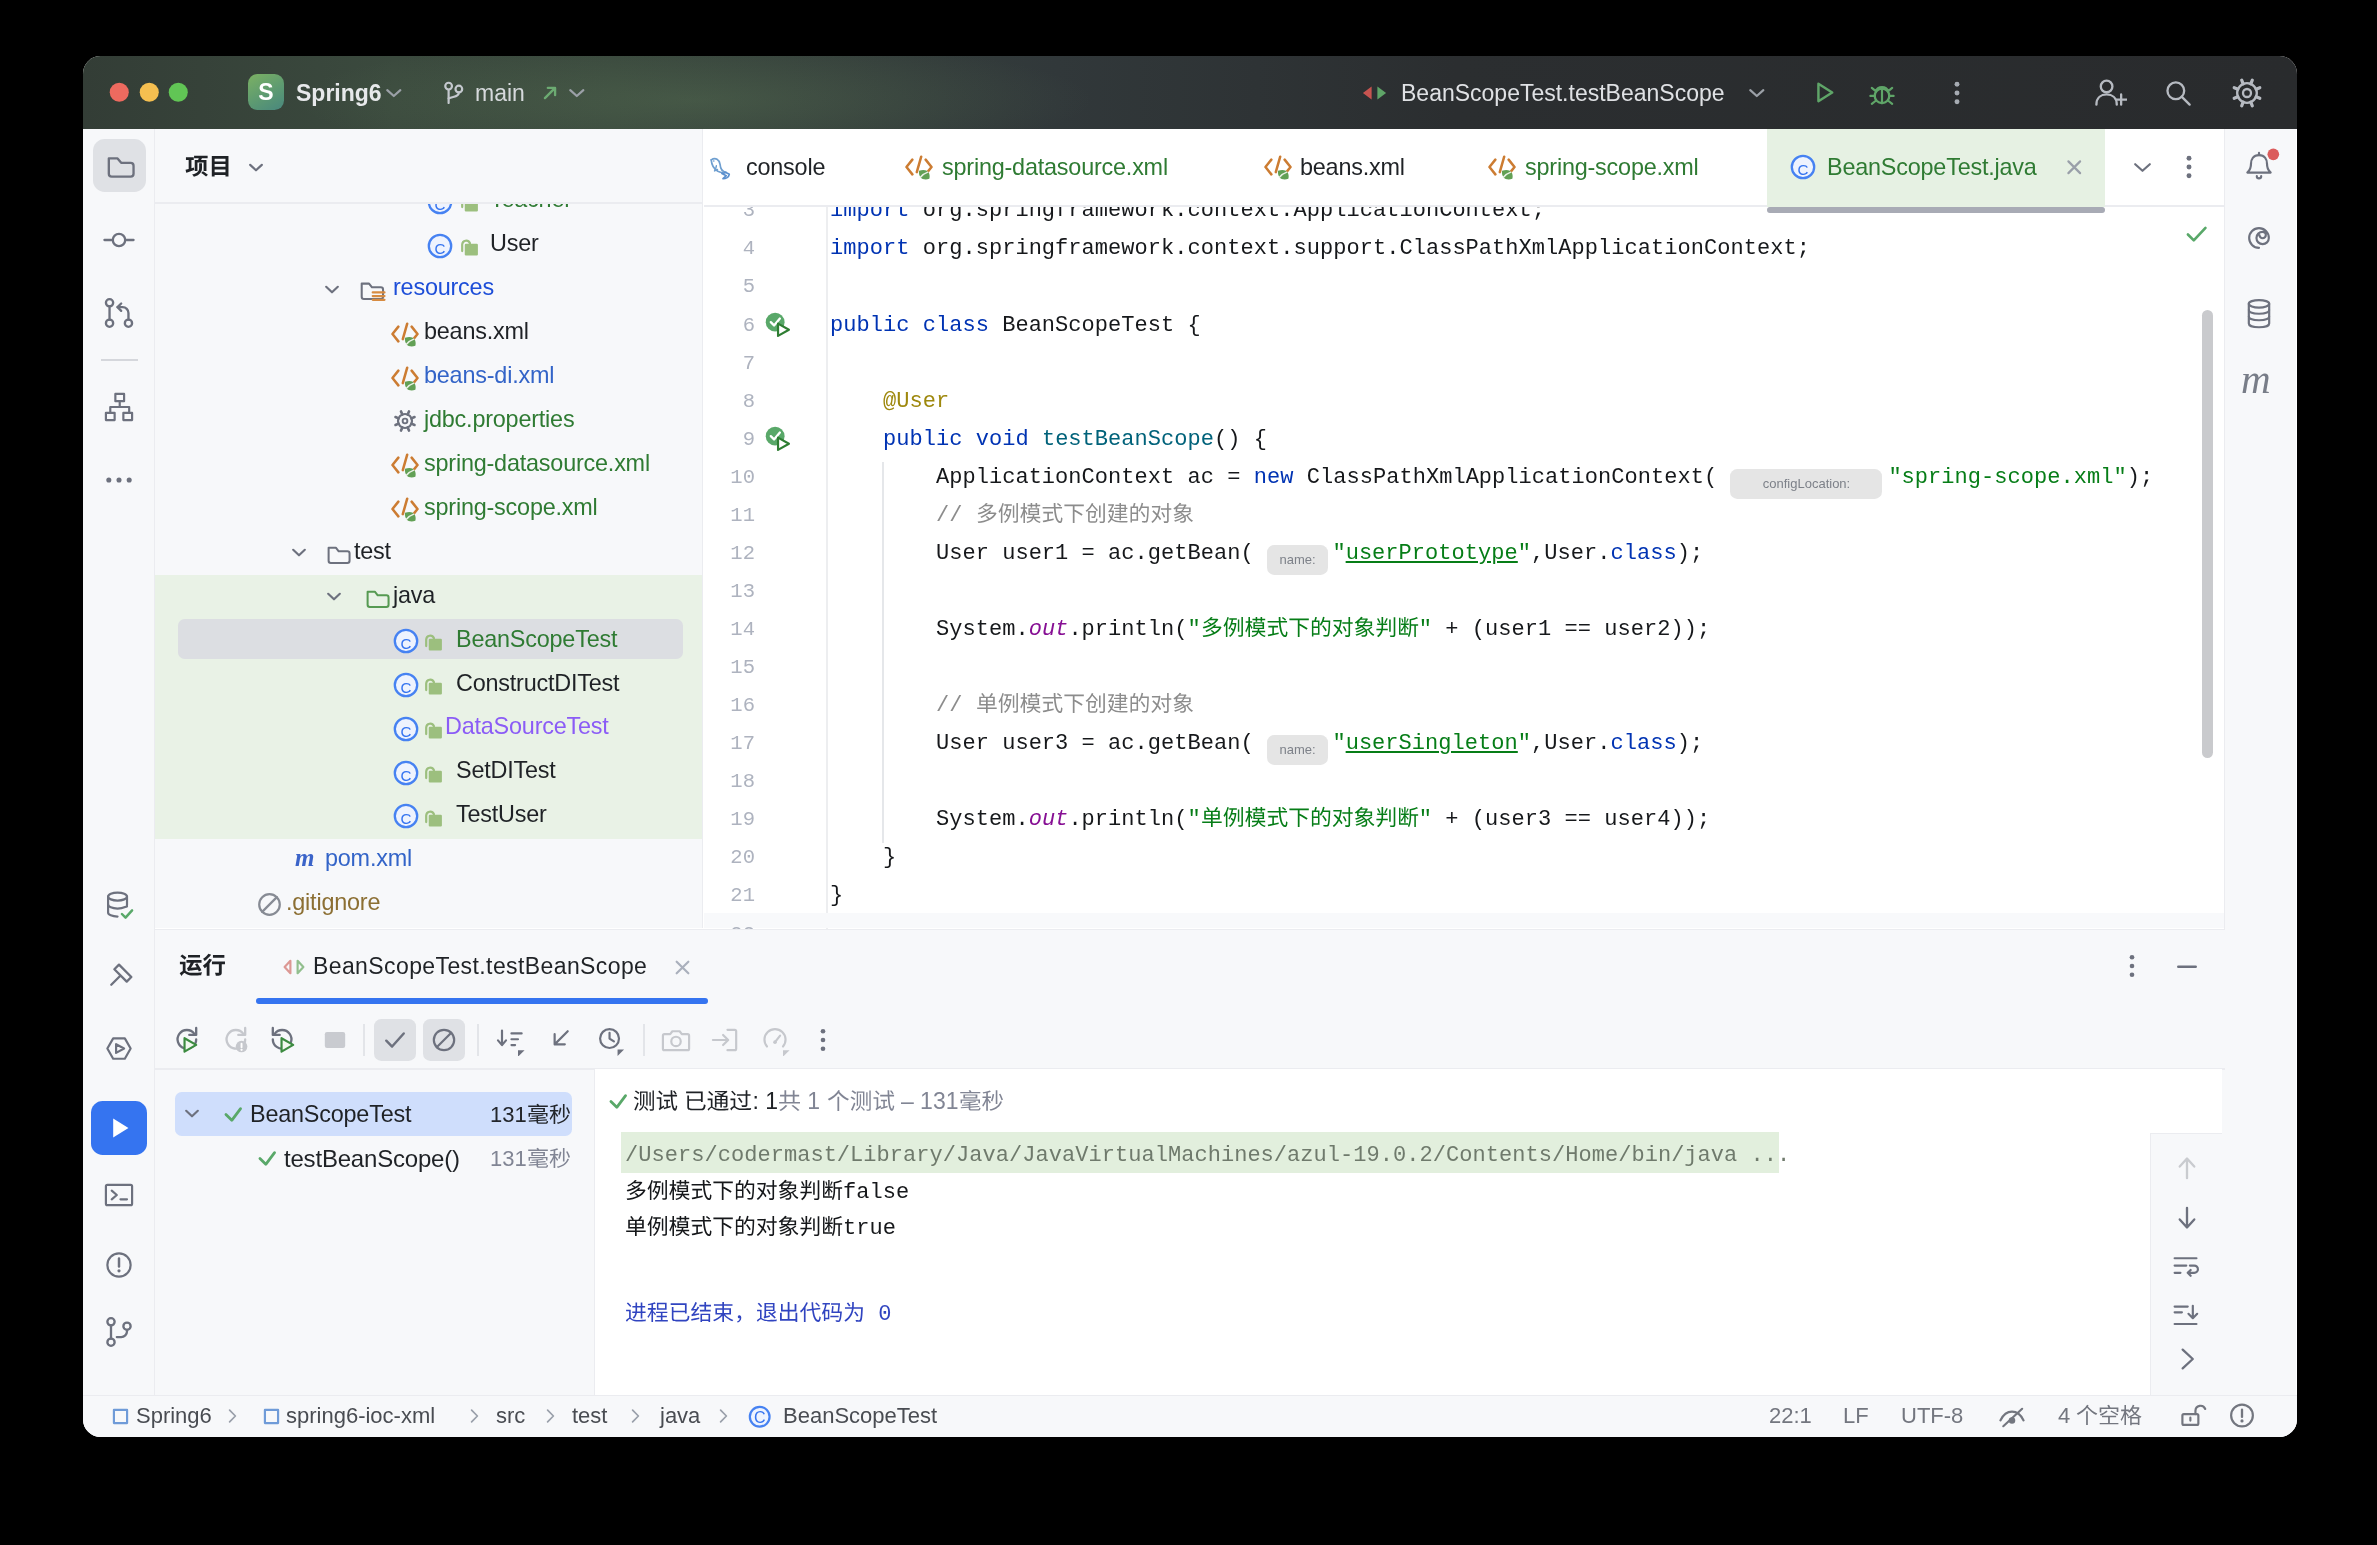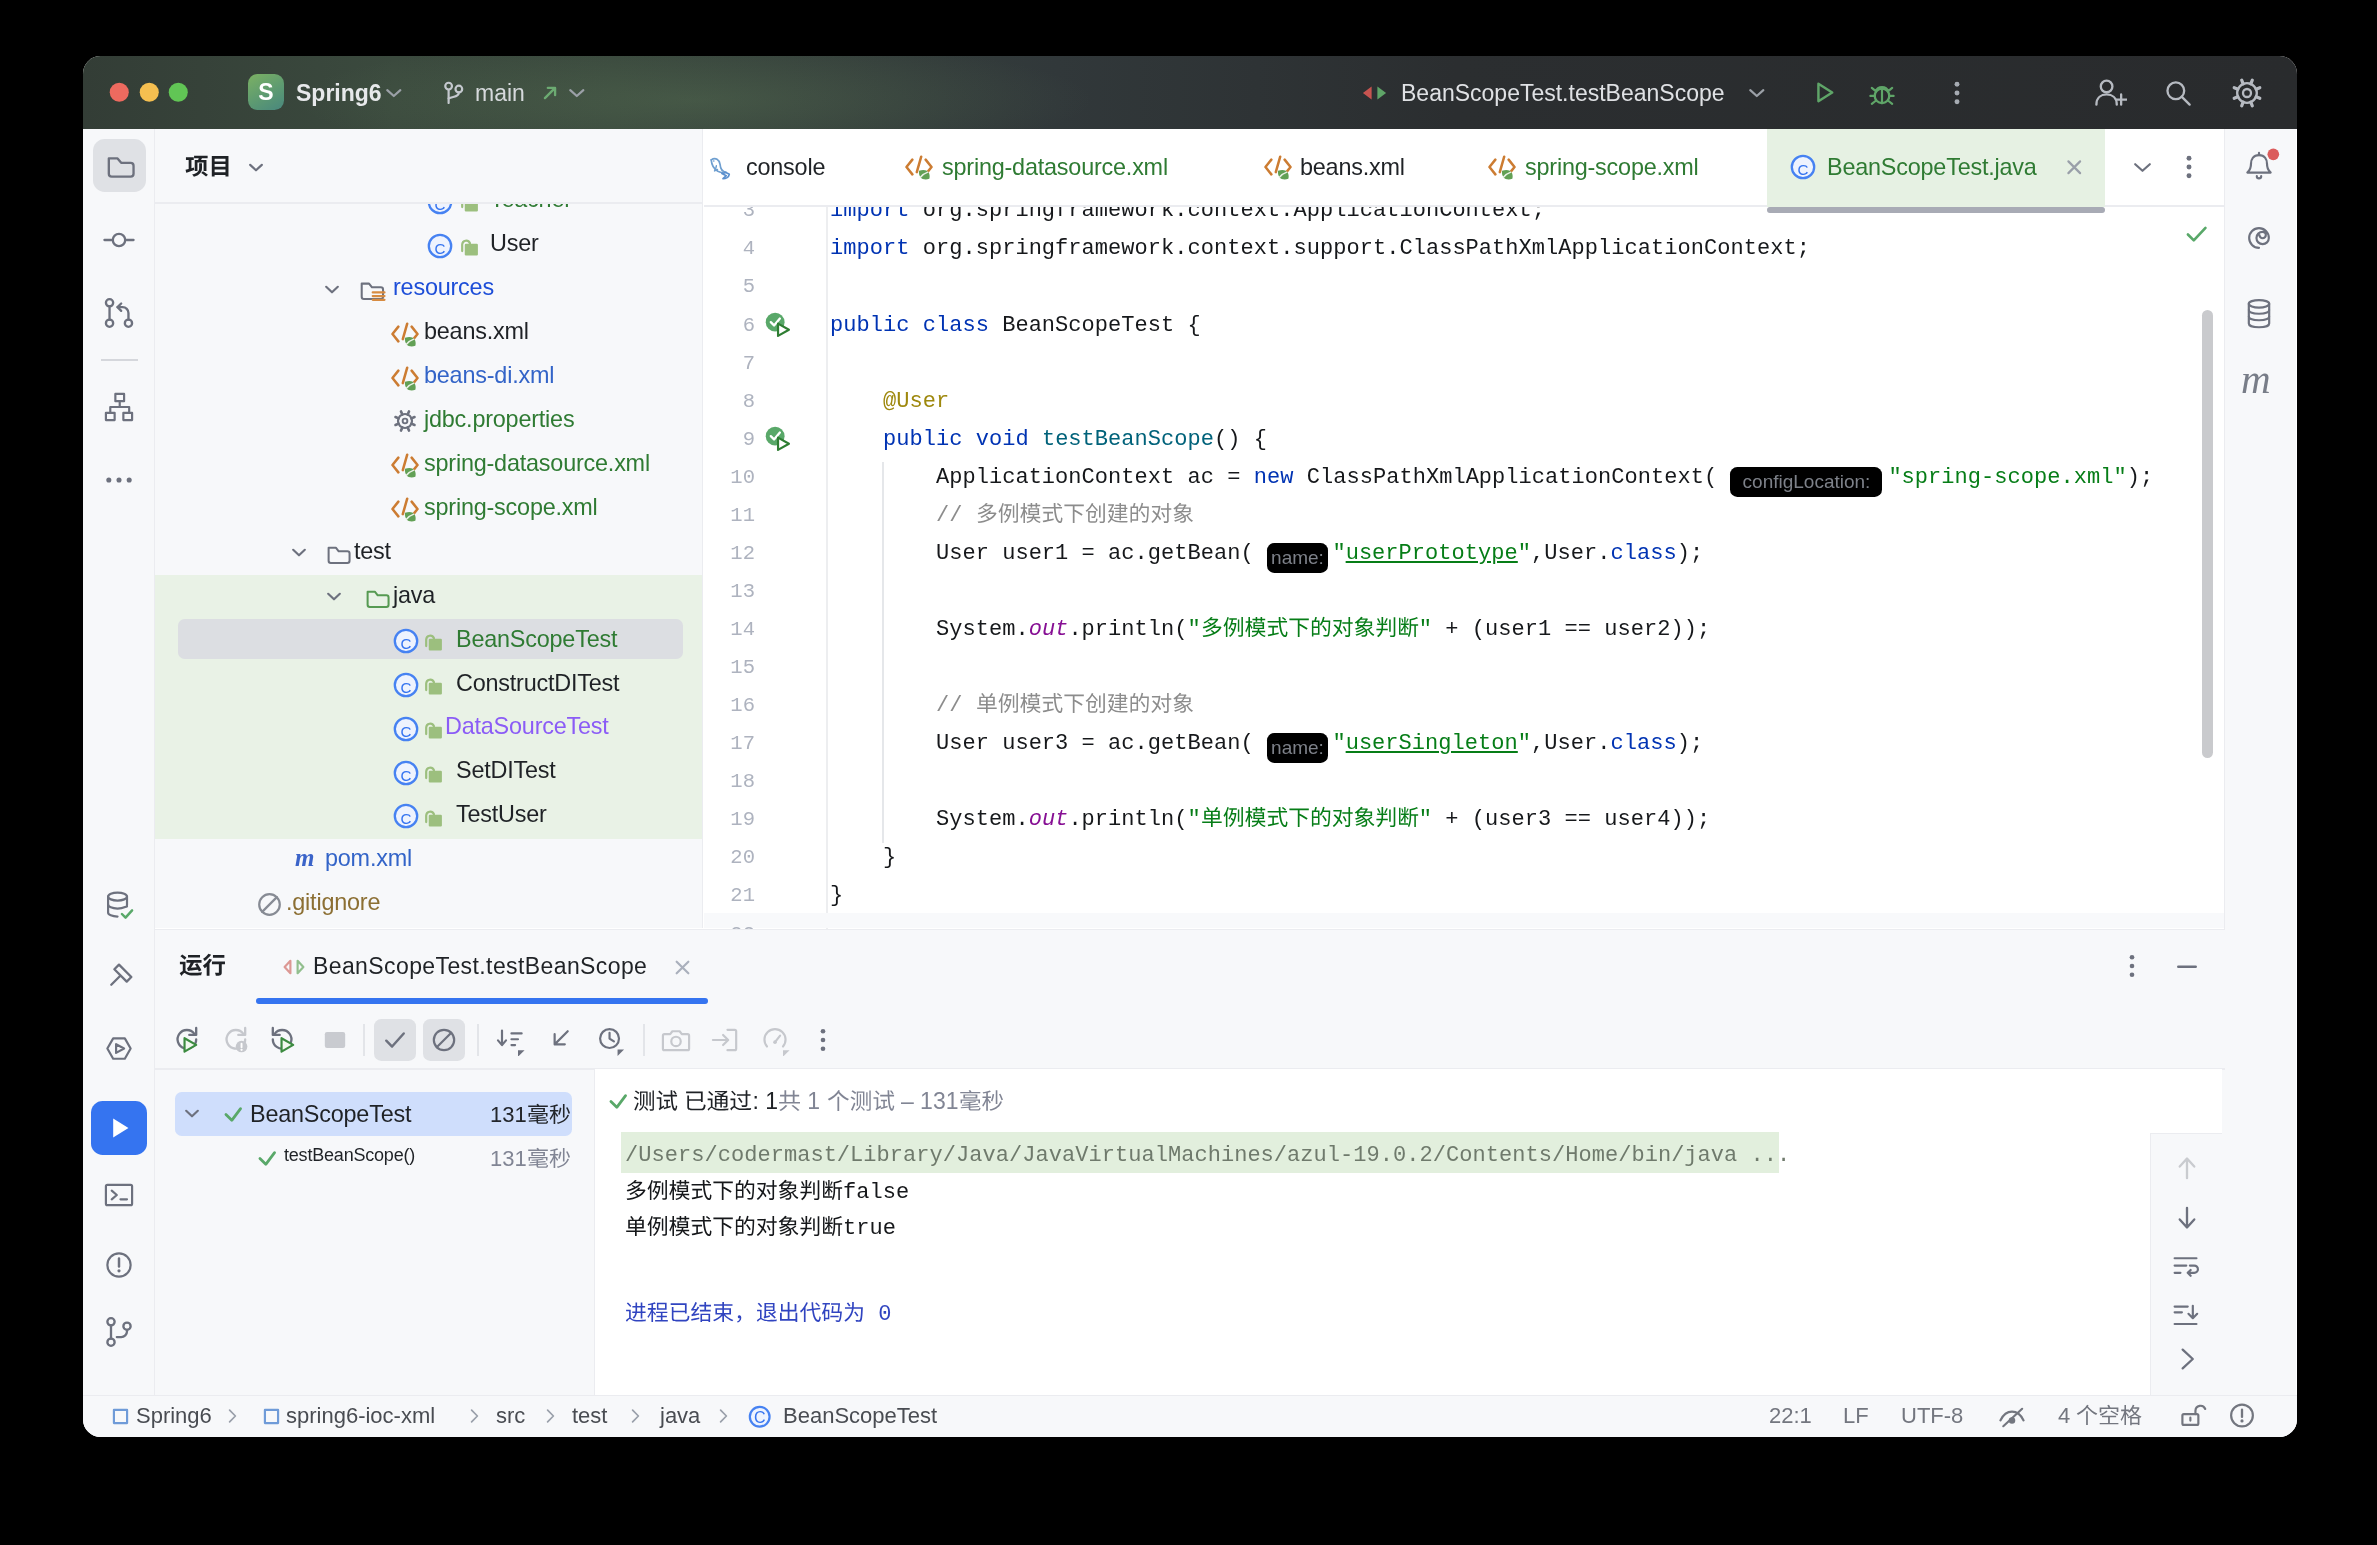--- a/index.html
+++ b/index.html
@@ -4,22 +4,22 @@
 html,body{width:2377px;height:1546px;background:#000;overflow:hidden}
 body{font-family:"Liberation Sans",sans-serif;-webkit-font-smoothing:antialiased}
 #win{position:absolute;left:83px;top:56px;width:2214px;height:1381px;background:#fff;border-radius:17.6px;overflow:hidden}
 .a{position:absolute}
 svg.a{display:block}
 .row{position:absolute;white-space:pre}
 .mono{font-family:"Liberation Mono",monospace;font-size:22px;letter-spacing:0.04px}
 .t{font-size:23.4px;letter-spacing:-0.2px;color:#1f2226}
 .kw{color:#0033b3}.str{color:#067d17}.cmt{color:#8c8c8c}.fld{color:#871094;font-style:italic}
 .mtd{color:#00627a}.ann{color:#9e880d}
-.chip{display:inline-block;background:#000000;border-radius:7.3px;color:#7d8189;
- font-family:"Liberation Sans",sans-serif;font-size:19px;letter-spacing:0;height:30px;line-height:30px;
+.chip{display:inline-block;background:#e5e5e5;border-radius:7.3px;color:#7d8189;
+ font-family:"Liberation Sans",sans-serif;font-size:13px;letter-spacing:0;height:30px;line-height:30px;
  padding:0 8.8px;vertical-align:-5.1px}
 </style></head><body>
 <div id="win">
     <div class="a" style="left:0;top:0;width:2214px;height:73px;background:linear-gradient(90deg,#333d36 0%,#3b4a3e 14%,#39473d 24%,#31383a 44%,#2b2e30 62%,#292b2d 100%)"></div>
     <div class="a" style="left:183px;top:0;width:952px;height:73px;background:radial-gradient(ellipse 60% 120% at 45% 60%,rgba(125,165,110,0.20),rgba(125,165,110,0) 70%)"></div>
     <svg class="a" style="left:26px;top:26px" width="20.5" height="20.5" viewBox="0 0 28 28">
       <circle cx="14" cy="14" r="13" fill="#ed6a5f"></circle>
     </svg>
     <svg class="a" style="left:56px;top:26px" width="20.5" height="20.5" viewBox="0 0 28 28">
       <circle cx="14" cy="14" r="13" fill="#f5bf50"></circle>
@@ -573,21 +573,21 @@
     <div class="row" style="left:167px;top:1045px;font-size:23.4px;letter-spacing:-0.2px;color:#1f2226">BeanScopeTest</div>
     <div class="row" style="left:407px;top:1046px;font-size:22px;color:#23262b">131<svg style="vertical-align:-2.6px" width="44" height="22" viewBox="0 0 60.0 30.0" fill="#23262b">
         <g transform="translate(0 26.4) scale(0.0300 -0.0300)">
           <use href="#g17" x="0"></use>
           <use href="#g18" x="1000"></use>
         </g>
       </svg></div>
     <svg class="a" style="left:174px;top:1093px" width="20.5" height="19" viewBox="0 0 28 26" fill="none" stroke-linecap="round" stroke-linejoin="round">
       <path d="M4 13 l8 8 L24 5" stroke="#59a869" stroke-width="3.8"></path>
     </svg>
-    <div class="row" style="left:201px;top:1089px;font-size:18px;letter-spacing:-0.2px;color:#1f2226">testBeanScope()</div>
+    <div class="row" style="left:201px;top:1089px;font-size:24px;letter-spacing:-0.2px;color:#1f2226">testBeanScope()</div>
     <div class="row" style="left:407px;top:1090px;font-size:22px;color:#818594">131<svg style="vertical-align:-2.6px" width="44" height="22" viewBox="0 0 60.0 30.0" fill="#818594">
         <g transform="translate(0 26.4) scale(0.0300 -0.0300)">
           <use href="#g17" x="0"></use>
           <use href="#g18" x="1000"></use>
         </g>
       </svg></div>
     <svg class="a" style="left:525px;top:1036px" width="20.5" height="19" viewBox="0 0 28 26" fill="none" stroke-linecap="round" stroke-linejoin="round">
       <path d="M4 13 l8 8 L24 5" stroke="#59a869" stroke-width="3.8"></path>
     </svg>
     <div class="row" style="left:550px;top:1032px;font-size:23px;color:#1f2226"><svg style="vertical-align:-2.7px" width="45" height="23" viewBox="0 0 62.0 31.0" fill="#1f2226">

